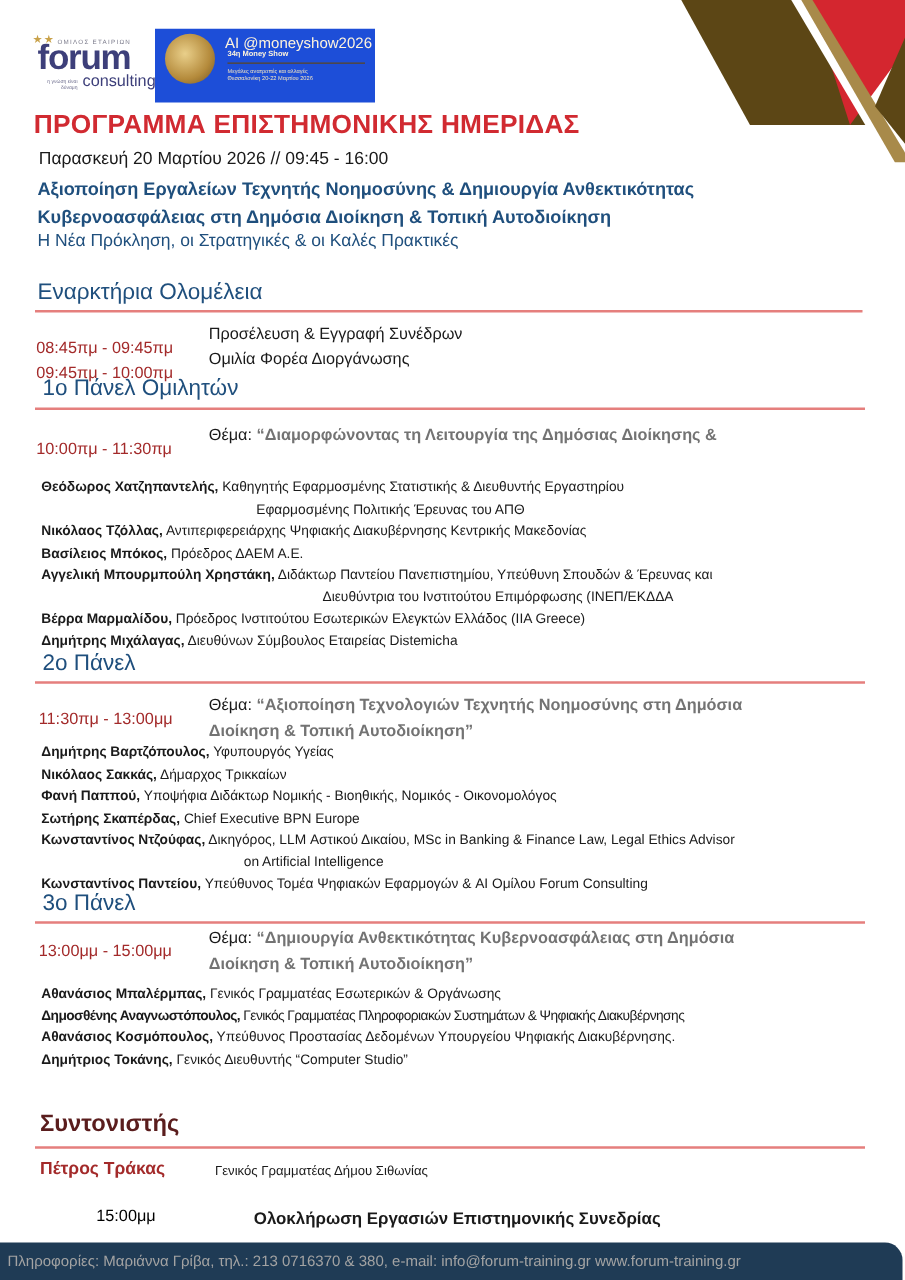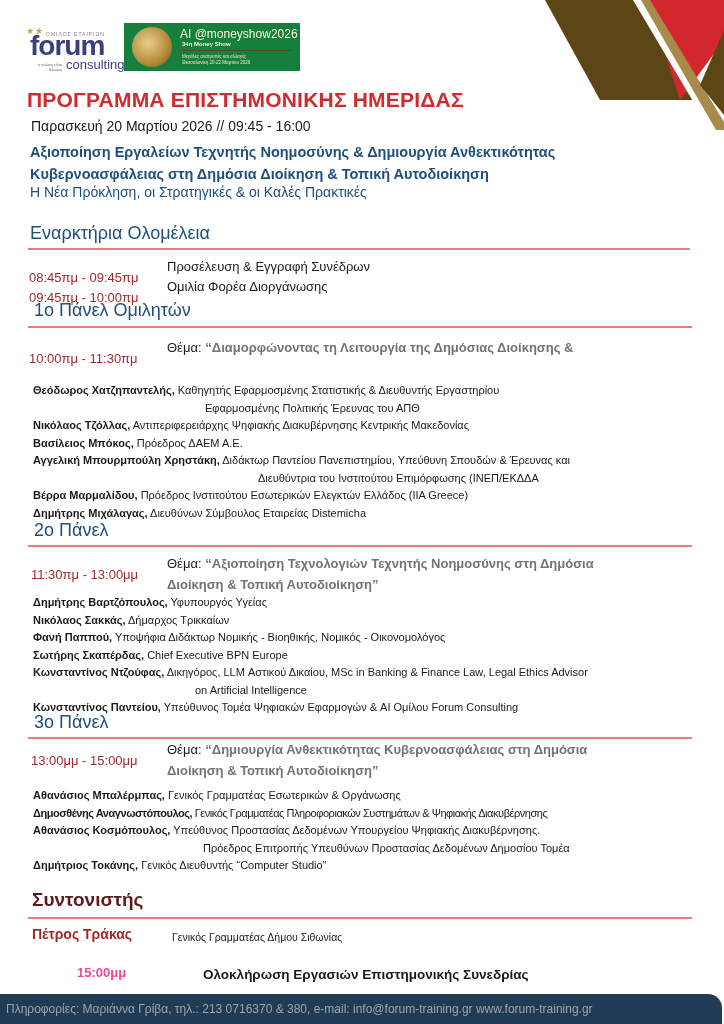--- a/index.html
+++ b/index.html
@@ -12,21 +12,21 @@
   .abs { position: absolute; }
 
   
   .forum-logo { left: 26px; top: 26px; width: 92px; height: 46px; }
   .forum-stars { left: 0; top: 0; font-size: 9px; color: #c9a24a; letter-spacing: 1px; }
   .forum-group { left: 20px; top: 5px; font-size: 5px; color: #7a7a8a; letter-spacing: 1px; }
   .forum-word { left: 4px; top: 6px; font-size: 28px; font-weight: bold; color: #3d3f7a; letter-spacing: -1px; line-height: 28px; }
   .forum-tag { left: 10px; top: 36px; font-size: 4px; color: #6f6f8f; line-height: 5px; width: 26px; text-align: right;}
   .forum-consult { left: 40px; top: 31px; font-size: 13px; color: #3d3f7a; }
 
-  .money-logo { left: 124px; top: 23px; width: 176px; height: 48px; background: #15803d; }
+  .money-logo { left: 124px; top: 23px; width: 176px; height: 59px; background: #1d4ed8; }
   .money-coin { left: 8px; top: 4px; width: 40px; height: 40px; border-radius: 50%;
     background: radial-gradient(circle at 40% 40%, #e9cf8a, #b48a3b 60%, #6e5020); }
   .money-title { left: 56px; top: 4px; font-size: 12px; color: #fff4dc; white-space: nowrap; }
   .money-sub { left: 58px; top: 18px; font-size: 6px; color: #fff4dc; font-weight: bold; }
   .money-line { left: 58px; top: 27px; width: 110px; height: 1px; background: #5c4620; }
   .money-desc { left: 58px; top: 31px; font-size: 4.5px; color: #f4e5c0; line-height: 6px; white-space: nowrap;}
 
   
   .deco { left: 520px; top: 0; width: 204px; height: 130px; }
 
@@ -47,21 +47,21 @@
   .topic-line { white-space: nowrap; font-size: 13.5px; line-height: 21px; }
 
   .speakers { font-size: 11px; line-height: 17.5px; color: #1a1a1a; }
   .speaker { white-space: nowrap; }
   .speaker b { font-weight: bold; }
   .cont { white-space: nowrap; }
 
   .mod-title { left: 32px; top: 889px; font-size: 19px; font-weight: bold; color: #5a1d1d; }
   .mod-name { left: 32px; top: 926px; font-size: 14px; font-weight: bold; color: #a32a2a; }
   .mod-role { left: 172px; top: 931px; font-size: 10.5px; color: #1a1a1a; }
-  .close-time { left: 77px; top: 965px; font-size: 13px; font-weight: bold; color: #ec4899; }
+  .close-time { left: 77px; top: 965px; font-size: 13px; font-weight: normal; color: #000000; }
   .close-text { left: 203px; top: 967px; font-size: 13.5px; font-weight: bold; color: #1a1a1a; }
 
   .footer { left: 0; top: 994px; width: 722px; height: 30px; background: #1f3b55; border-top-right-radius: 14px; }
   .footer-text { left: 6px; top: 8px; font-size: 12px; color: #a3a3a3; white-space: nowrap; }
 </style>
 </head>
 <body>
 
 <div class="abs forum-logo">
   <span class="abs forum-stars">★★</span>
@@ -155,21 +155,20 @@
 <div class="abs time" style="left:31px; top:741px;">13:00μμ - 15:00μμ</div>
 <div class="abs" style="left:167px; top:739px;">
   <div class="topic-line"><span class="topic-label">Θέμα:</span> <span class="topic">“Δημιουργία Ανθεκτικότητας Κυβερνοασφάλειας στη Δημόσια</span></div>
   <div class="topic-line"><span class="topic">Διοίκηση &amp; Τοπική Αυτοδιοίκηση”</span></div>
 </div>
 
 <div class="abs speakers" style="left:33px; top:787px;">
   <div class="speaker"><b>Αθανάσιος Μπαλέρμπας,</b> <span>Γενικός Γραμματέας Εσωτερικών &amp; Οργάνωσης</span></div>
   <div class="speaker" style="letter-spacing:-0.45px;"><b>Δημοσθένης Αναγνωστόπουλος,</b> <span>Γενικός Γραμματέας Πληροφοριακών Συστημάτων  &amp; Ψηφιακής Διακυβέρνησης</span></div>
   <div class="speaker"><b>Αθανάσιος Κοσμόπουλος,</b> <span>Υπεύθυνος Προστασίας Δεδομένων Υπουργείου Ψηφιακής  Διακυβέρνησης.</span></div>
-  <div class="cont" style="padding-left:170px;">Πρόεδρος Επιτροπής Υπευθύνων Προστασίας Δεδομένων Δημοσίου Τομέα</div>
   <div class="speaker"><b>Δημήτριος Τοκάνης,</b> <span>Γενικός Διευθυντής “Computer Studio”</span></div>
 </div>
 
 <div class="abs mod-title">Συντονιστής</div>
 <div class="abs rule" style="left:28px; top:917px; width:664px;"></div>
 <div class="abs mod-name">Πέτρος Τράκας</div>
 <div class="abs mod-role">Γενικός Γραμματέας Δήμου Σιθωνίας</div>
 
 <div class="abs close-time">15:00μμ</div>
 <div class="abs close-text">Ολοκλήρωση Εργασιών Επιστημονικής Συνεδρίας</div>

